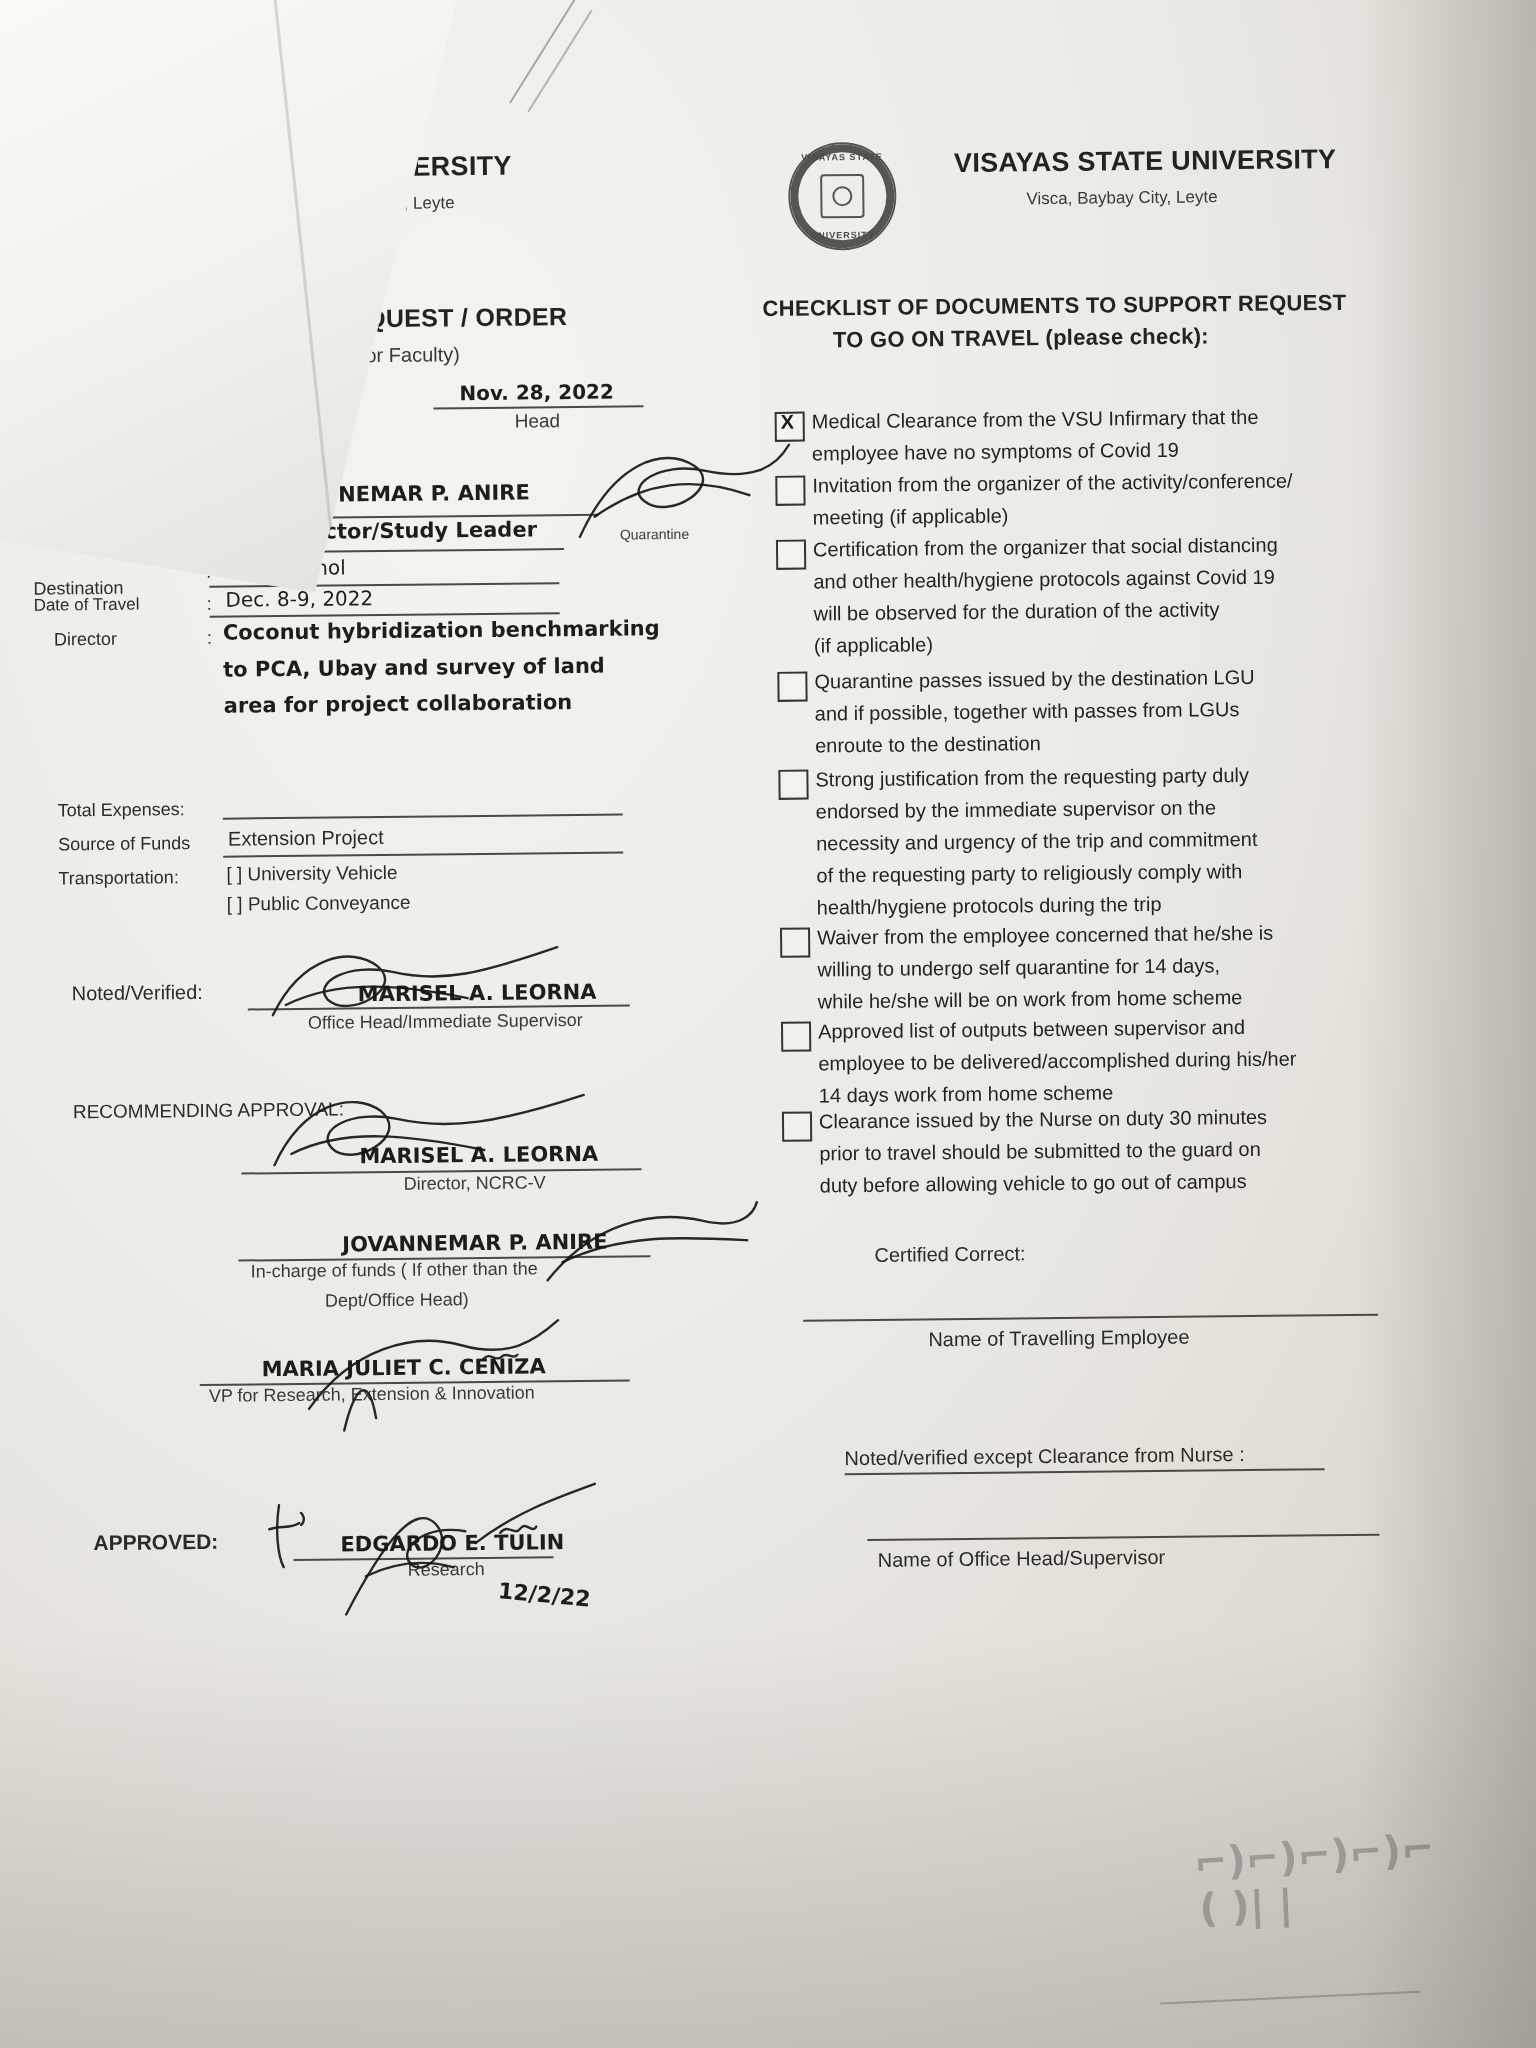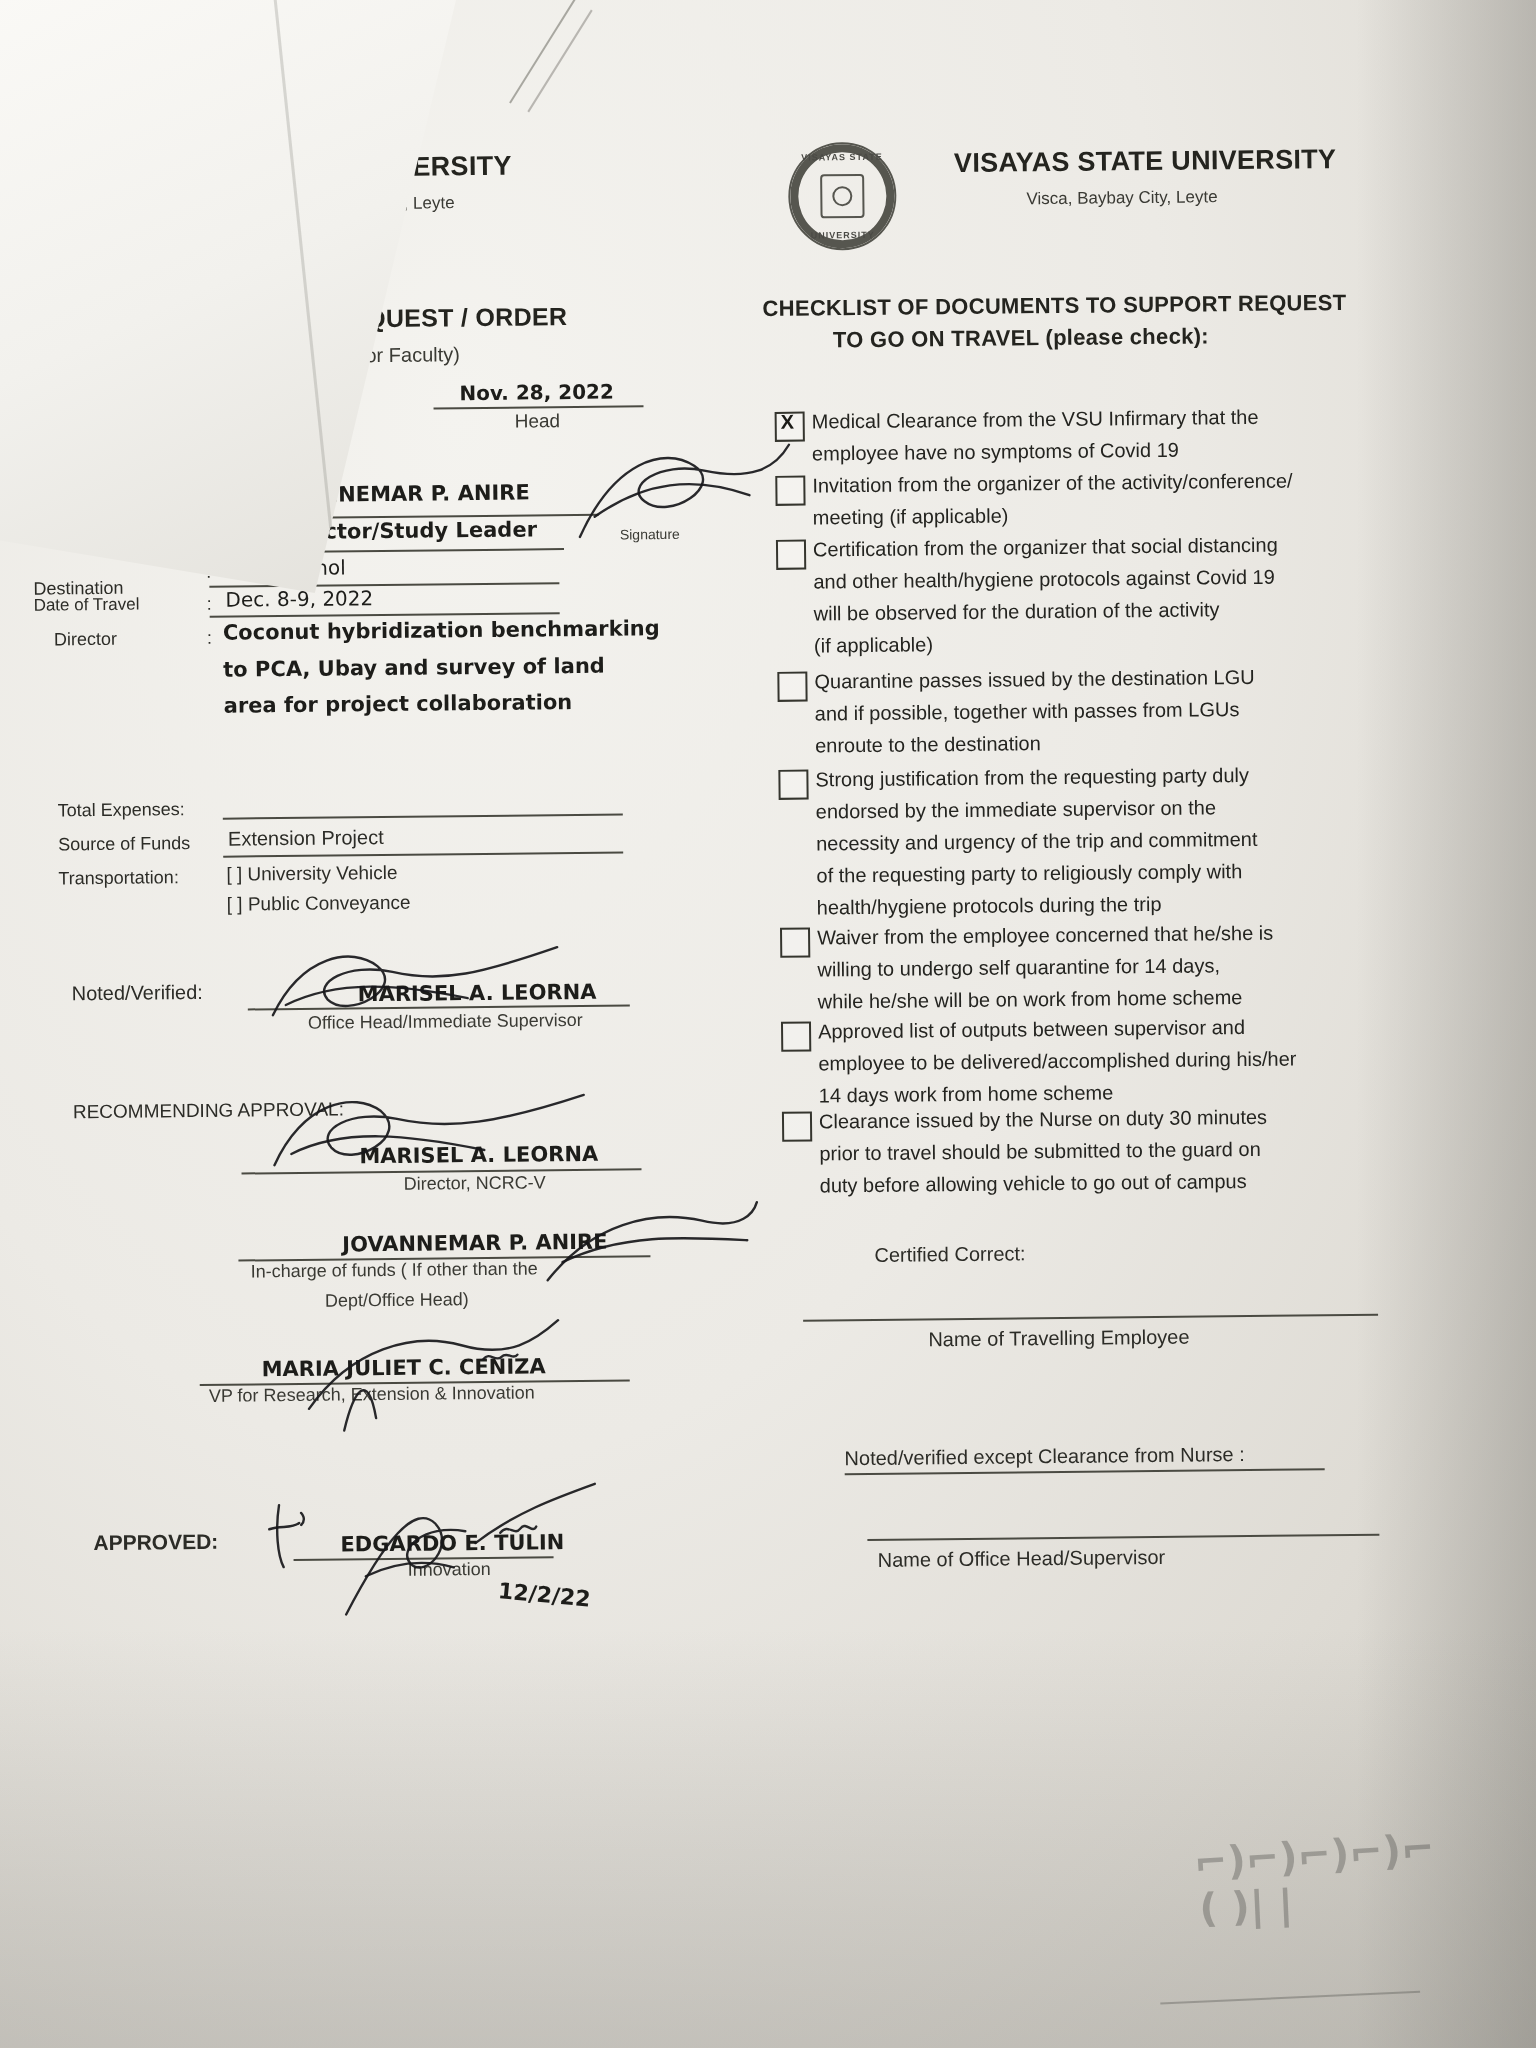--- a/index.html
+++ b/index.html
@@ -199,21 +199,21 @@
 
     <div class="abs lbl" style="left:78px; top:485px; font-size:18px;">e</div>
     <div class="abs lbl" style="left:211px; top:484px; font-size:18px;">:</div>
     <div class="abs hand" style="left:270px; top:478px; font-size:21px;">JOVANNEMAR P. ANIRE</div>
     <div class="line" style="left:214px; top:512px; width:390px;"></div>
 
     <div class="abs lbl" style="left:38px; top:520px; font-size:18px;">esignation</div>
     <div class="abs lbl" style="left:211px; top:520px; font-size:18px;">:</div>
     <div class="abs hand" style="left:259px; top:515px; font-size:21px;">Instructor/Study Leader</div>
     <div class="line" style="left:214px; top:546px; width:355px;"></div>
-    <div class="abs sub" style="left:625px; top:525px; font-size:14px;">Signature</div>
+    <div class="abs sub" style="left:625px; top:525px; font-size:14px;">Quarantine</div>
 
     <div class="abs lbl" style="left:38px; top:571px; font-size:18px;text-align:center;">Destination</div>
     <div class="abs lbl" style="left:211px; top:556px; font-size:18px;">:</div>
     <div class="abs hand" style="left:230px; top:551px; font-size:20px; font-weight:normal;">Ubay, Bohol</div>
     <div class="line" style="left:214px; top:580px; width:350px;"></div>
 
     <div class="abs lbl" style="left:38px; top:588px; font-size:17px;">Date of Travel</div>
     <div class="abs lbl" style="left:211px; top:588px; font-size:18px;">:</div>
     <div class="abs hand" style="left:230px; top:582px; font-size:20px; font-weight:normal;">Dec. 8-9, 2022</div>
     <div class="line" style="left:214px; top:610px; width:350px;"></div>
@@ -250,21 +250,21 @@
     <div class="abs sub" style="left:248px; top:1256px; font-size:18px;">In-charge of  funds ( If other than the</div>
     <div class="abs sub" style="left:322px; top:1286px; font-size:18px;">Dept/Office Head)</div>
 
     <div class="abs hand" style="left:258px; top:1352px; font-size:21px;">MARIA JULIET C. CENIZA</div>
     <div class="line" style="left:196px; top:1378px; width:430px;"></div>
     <div class="abs sub" style="left:205px; top:1380px; font-size:18px;">VP for Research, Extension &amp; Innovation</div>
 
     <div class="abs lbl" style="left:88px; top:1524px; font-size:21px; font-weight:bold;">APPROVED:</div>
     <div class="abs hand" style="left:335px; top:1528px; font-size:21px;">EDGARDO E. TULIN</div>
     <div class="line" style="left:288px; top:1554px; width:260px;"></div>
-    <div class="abs sub" style="left:402px; top:1556px; font-size:18px;">Innovation</div>
+    <div class="abs sub" style="left:402px; top:1556px; font-size:18px;">Research</div>
     <div class="abs hand" style="left:492px; top:1580px; font-size:22px; transform:rotate(6deg);">12/2/22</div>
 
     <div class="sig" style="left:580px; top:440px;">
       <svg width="220" height="110" viewBox="0 0 220 110">
         <path d="M5 95 C 40 20, 90 5, 120 25 C 150 45, 95 80, 70 60 C 50 45, 85 20, 130 30 C 175 40, 200 30, 215 5"></path>
         <path d="M20 75 C 70 40, 120 35, 175 55"></path>
       </svg>
     </div>
     <div class="sig" style="left:268px; top:940px;">
       <svg width="300" height="100" viewBox="0 0 300 100">

